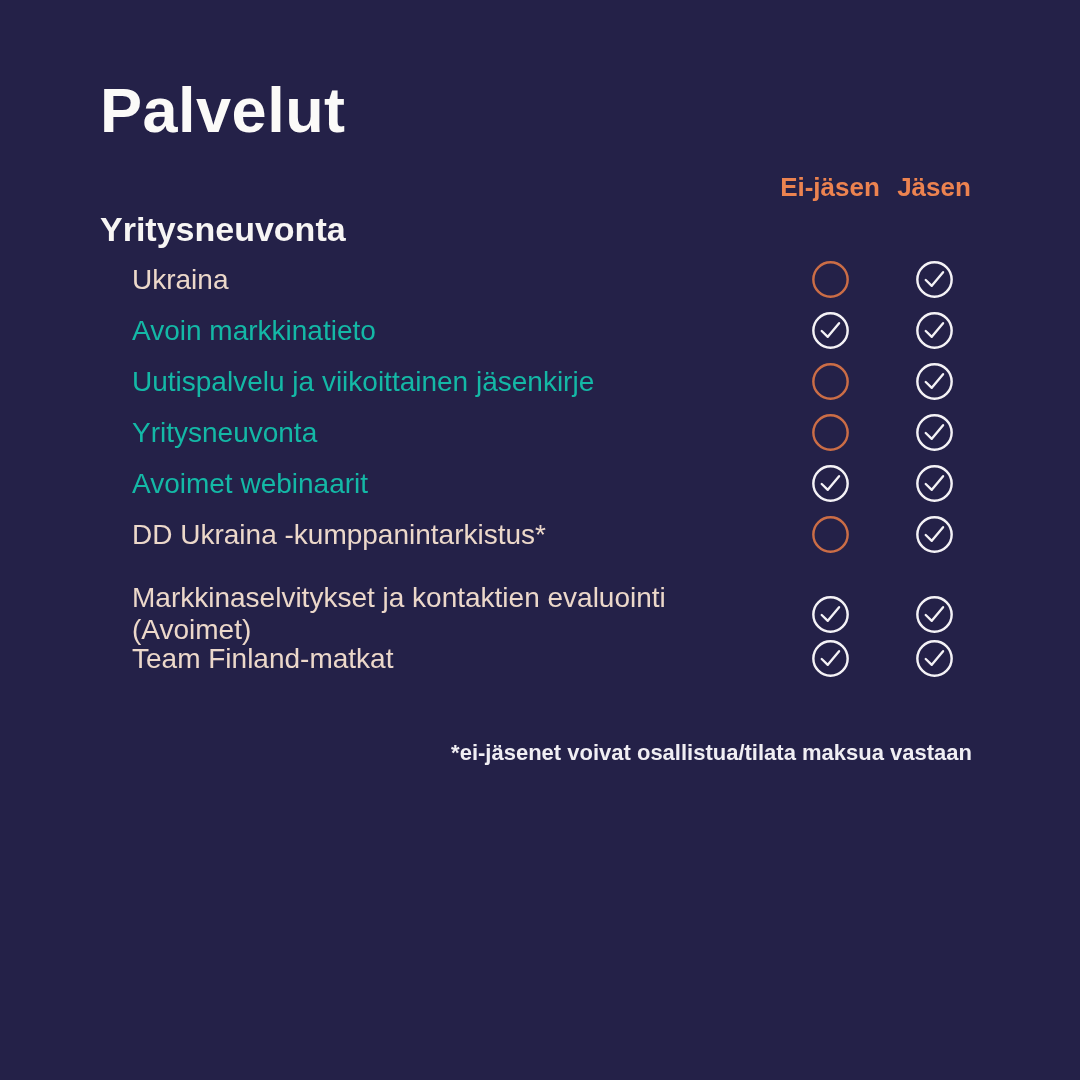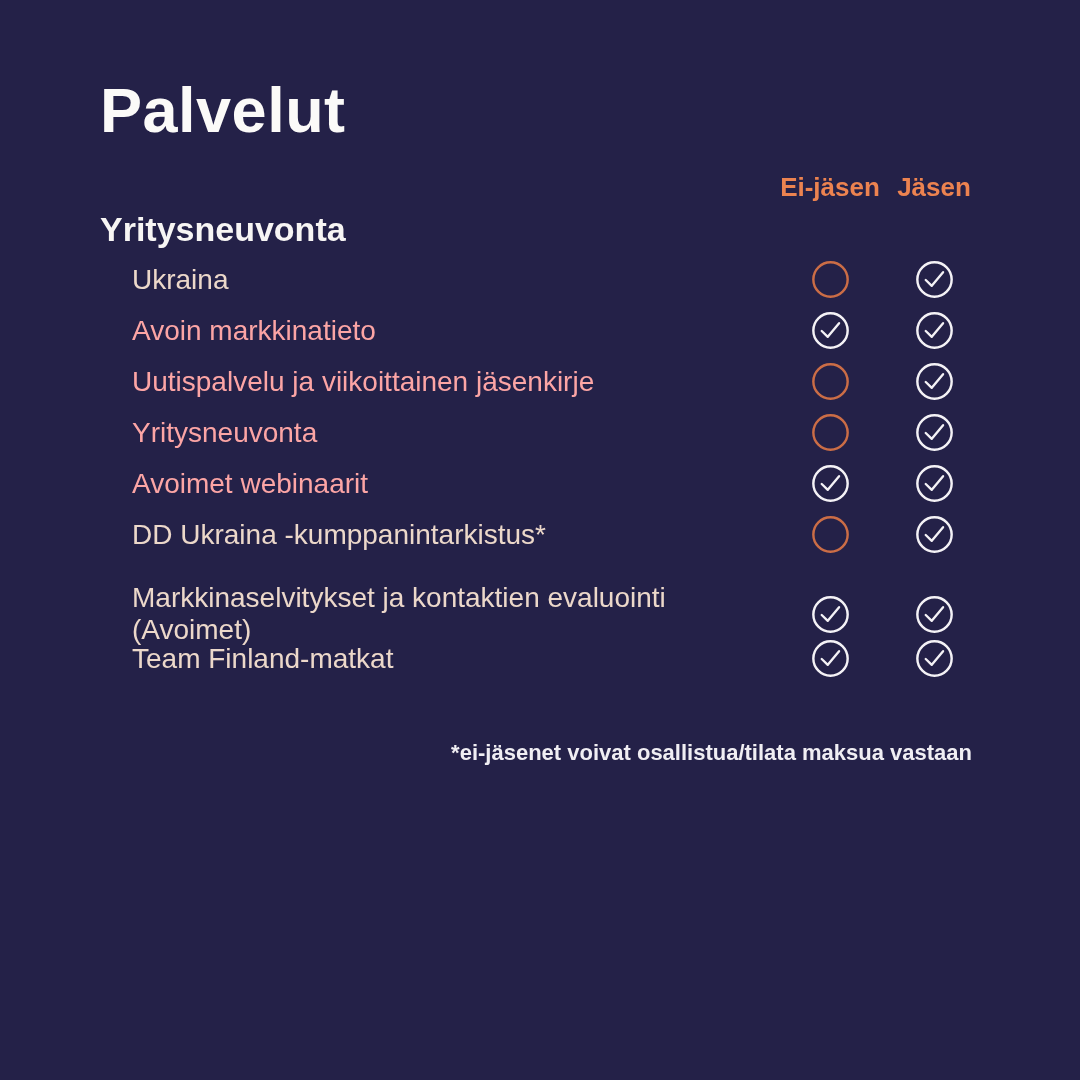--- a/index.html
+++ b/index.html
@@ -43,21 +43,21 @@
   .heading-row { height: 50px; }
   .section:first-child .heading-row { margin-top: 4px; }
   .section-heading {
     font-size: 34px;
     font-weight: bold;
     color: #F7F5F4;
   }
   .service-row { height: 51px; margin-left: 32px; }
   .service-label { font-size: 28px; }
   .tone-cream { color: #ECD8CA; }
-  .tone-white { color: #fca5a5; }
+  .tone-white { color: #14b8a6; }
   .cell {
     display: flex;
     justify-content: center;
     align-items: center;
   }
   .mark-icon { display: block; }
   .footnote {
     margin-top: 56px;
     padding-right: 14px;
     text-align: right;

